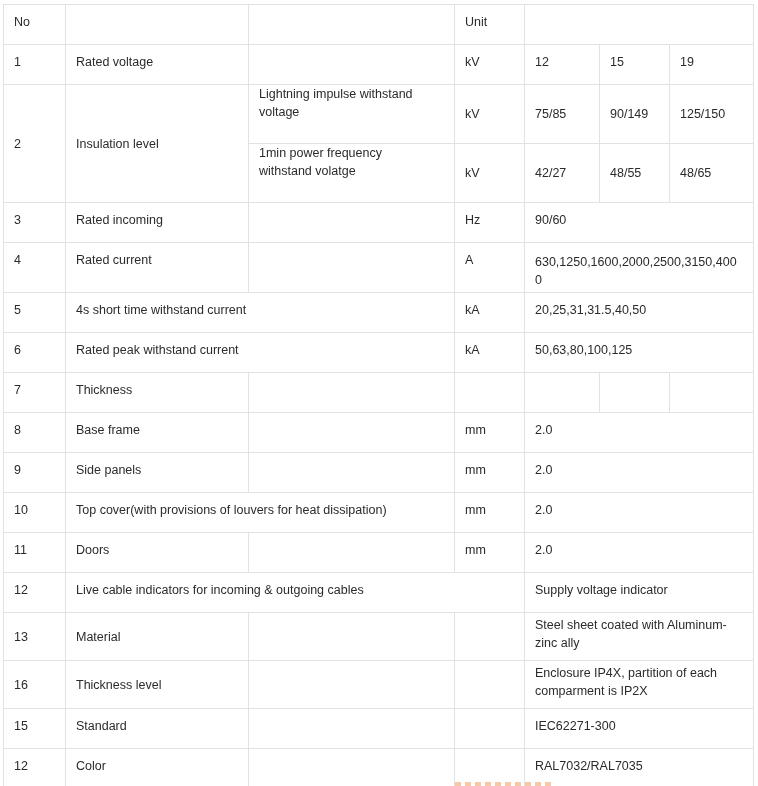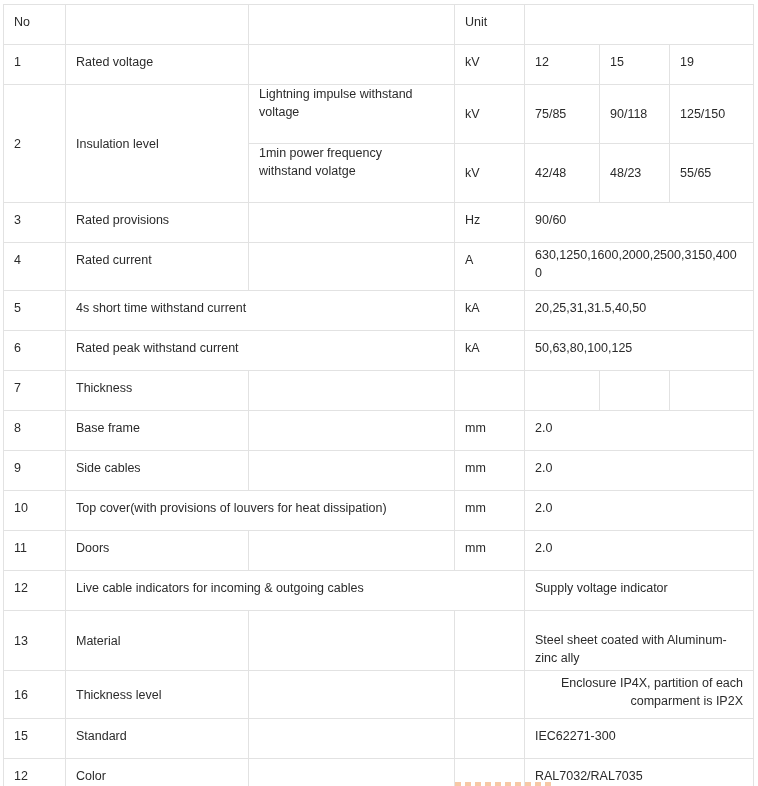--- a/index.html
+++ b/index.html
@@ -50,46 +50,46 @@
     </tr>
     <tr class="ins">
       <td rowspan="2" class="mid">2</td>
       <td rowspan="2" class="mid">Insulation level</td>
       <td class="sub">
           <div>Lightning impulse withstand</div>
           <div>voltage</div>
         </td>
       <td class="mid">kV</td>
       <td class="mid">75/85</td>
-      <td class="mid">90/118</td>
+      <td class="mid">90/149</td>
       <td class="mid">125/150</td>
     </tr>
     <tr class="ins">
       <td class="sub2">
           <div>1min power frequency</div>
           <div>withstand volatge</div>
         </td>
       <td class="mid">kV</td>
-      <td class="mid">42/48</td>
-      <td class="mid">48/23</td>
-      <td class="mid">55/65</td>
+      <td class="mid">42/27</td>
+      <td class="mid">48/55</td>
+      <td class="mid">48/65</td>
     </tr>
     <tr class="h39">
       <td>3</td>
-      <td>Rated provisions</td>
+      <td>Rated incoming</td>
       <td></td>
       <td>Hz</td>
       <td colspan="3">90/60</td>
     </tr>
     <tr class="h47">
       <td>4</td>
       <td>Rated current</td>
       <td></td>
       <td>A</td>
-      <td colspan="3" style="word-break: break-all; padding-top: 3px;">630,1250,1600,2000,2500,3150,4000</td>
+      <td colspan="3" style="word-break: break-all; padding-top: 10px;">630,1250,1600,2000,2500,3150,4000</td>
     </tr>
     <tr class="h39">
       <td>5</td>
       <td colspan="2">4s short time withstand current</td>
       <td>kA</td>
       <td colspan="3">20,25,31,31.5,40,50</td>
     </tr>
     <tr class="h39">
       <td>6</td>
       <td colspan="2">Rated peak withstand current</td>
@@ -107,21 +107,21 @@
     </tr>
     <tr class="h39">
       <td>8</td>
       <td>Base frame</td>
       <td></td>
       <td>mm</td>
       <td colspan="3">2.0</td>
     </tr>
     <tr class="h39">
       <td>9</td>
-      <td>Side cables</td>
+      <td>Side panels</td>
       <td></td>
       <td>mm</td>
       <td colspan="3">2.0</td>
     </tr>
     <tr class="h39">
       <td>10</td>
       <td colspan="2">Top cover(with provisions of louvers for heat dissipation)</td>
       <td>mm</td>
       <td colspan="3">2.0</td>
     </tr>
@@ -135,28 +135,28 @@
     <tr class="h39">
       <td>12</td>
       <td colspan="3">Live cable indicators for incoming &amp; outgoing cables</td>
       <td colspan="3">Supply voltage indicator</td>
     </tr>
     <tr class="h47">
       <td class="mid">13</td>
       <td class="mid">Material</td>
       <td></td>
       <td></td>
-      <td colspan="3" style="padding-top:20px;">Steel sheet coated with Aluminum-zinc ally</td>
+      <td colspan="3" style="padding-top:3px;">Steel sheet coated with Aluminum-zinc ally</td>
     </tr>
     <tr class="h47">
       <td class="mid">16</td>
       <td class="mid">Thickness level</td>
       <td></td>
       <td></td>
-      <td colspan="3" style="padding-top:3px;text-align:right;">Enclosure IP4X, partition of each comparment is IP2X</td>
+      <td colspan="3" style="padding-top:3px;">Enclosure IP4X, partition of each comparment is IP2X</td>
     </tr>
     <tr class="h39">
       <td>15</td>
       <td>Standard</td>
       <td></td>
       <td></td>
       <td colspan="3">IEC62271-300</td>
     </tr>
     <tr class="h39">
       <td>12</td>

